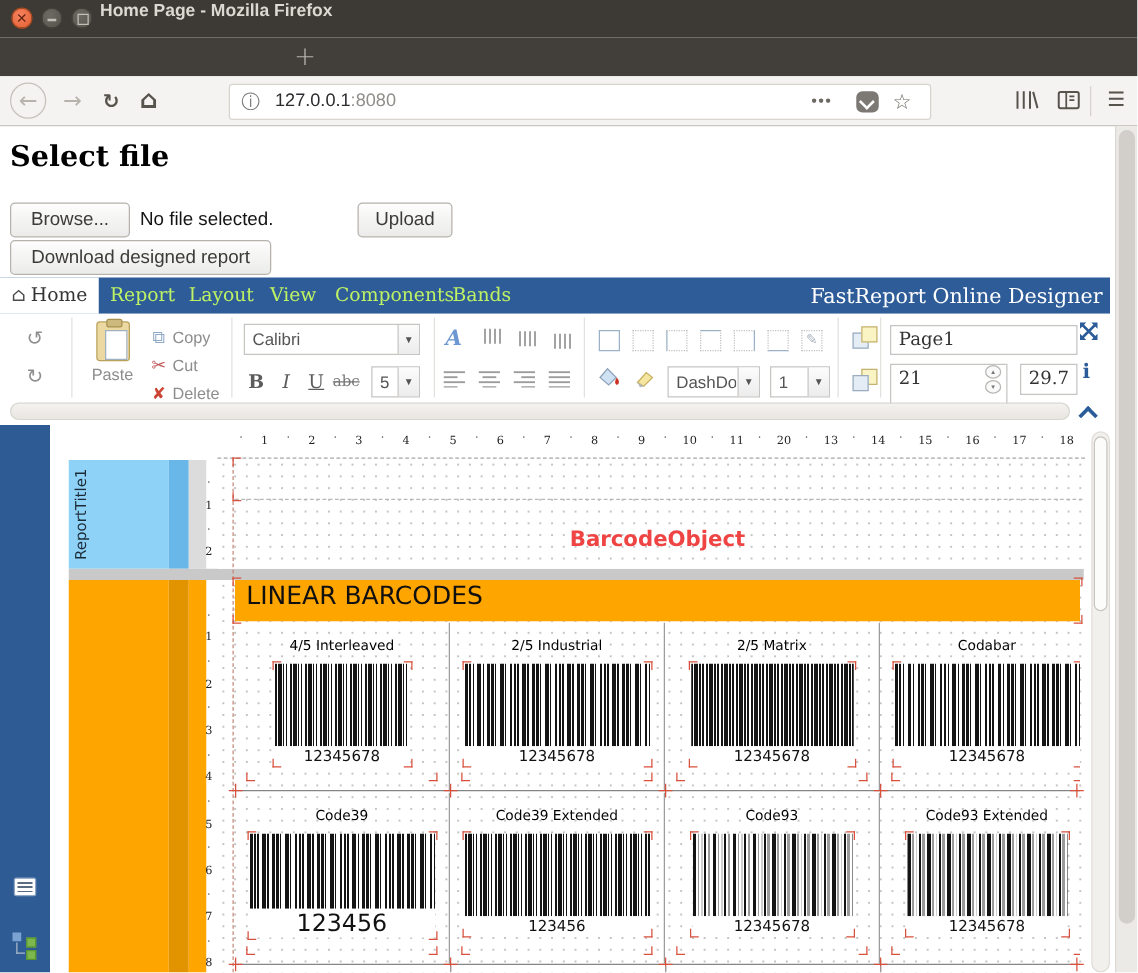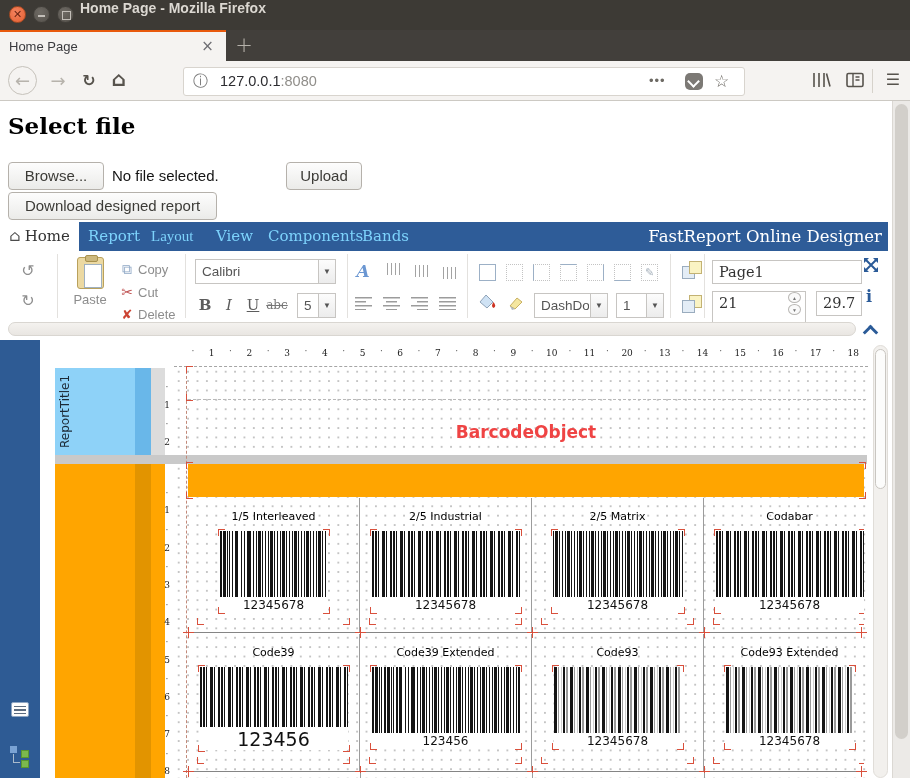--- a/index.html
+++ b/index.html
@@ -47,22 +47,22 @@
   .ubtn { position:absolute; height:28px; border:1px solid #b5b1ab; border-radius:4px; background:linear-gradient(#fdfdfd,#ebebE9); color:#3c3b37; font:15px/26px "Liberation Sans",sans-serif; text-align:center; }
   #btn-browse { left:8px; top:162px; width:96px; }
   #file-status { position:absolute; left:112px; top:162px; height:28px; line-height:28px; font-size:15px; color:#141414; }
   #btn-upload { left:286px; top:162px; width:76px; }
   #btn-download { left:8px; top:192px; width:209px; }
 
   
   #dmenu { position:absolute; left:0; top:222px; width:888px; height:29px; background:#2e5c98; font-family:"DejaVu Serif",serif; }
   #dmenu-home { position:absolute; left:0; top:0; width:79px; height:29px; background:#fff; color:#333; font-size:15px; line-height:29px; text-align:center; }
   #dmenu-home .house { color:#4c4c4c; margin-right:4px; }
-  .dmenu-item { position:absolute; top:0; height:29px; line-height:29px; color:#7dd3fc; font-size:15px; }
-  #dm-report{left:88px;} #dm-layout{left:151px;font-family:Liberation Serif, serif;} #dm-view{left:216px;text-align:right;} #dm-components{left:268px;} #dm-bands{left:362px;}
+  .dmenu-item { position:absolute; top:0; height:29px; line-height:29px; color:#bef264; font-size:15px; }
+  #dm-report{left:88px;} #dm-layout{left:151px;} #dm-view{left:216px;text-align:right;} #dm-components{left:268px;} #dm-bands{left:362px;}
   #dbrand { position:absolute; right:6px; top:0; height:29px; line-height:29px; color:#fff; font-size:16.5px; }
 
   
   #ribbon { position:absolute; left:0; top:251px; width:888px; height:71px; background:#fff; }
   .rsep { position:absolute; top:3px; width:1px; height:64px; background:#e3e1de; }
   .glabel { color:#8d8d8d; font-size:13px; }
   #undo,#redo { position:absolute; left:18px; width:20px; text-align:center; color:#8f8f8f; font-size:16px; }
   #undo{top:10px;} #redo{top:40px;}
   #paste { position:absolute; left:68px; top:6px; width:44px; text-align:center; }
   #paste-icon { position:relative; width:27px; height:32px; margin:0 auto; background:#ecd9a2; border:1px solid #b9a15c; border-radius:3px; }
@@ -195,24 +195,20 @@
 <body>
 
 <div id="titlebar">
   <div class="winbtn" id="btn-close">✕</div>
   <div class="winbtn" id="btn-min"></div>
   <div class="winbtn" id="btn-max"></div>
   <div id="win-title">Home Page - Mozilla Firefox</div>
 </div>
 
 <div id="tabbar">
-  <div id="tab-active">
-    <span id="tab-title">Home Page</span>
-    <span id="tab-close">×</span>
-  </div>
   <div id="newtab">+</div>
 </div>
 
 <div id="navbar">
   <div id="nav-back">←</div>
   <div id="nav-fwd">→</div>
   <div id="nav-reload">↻</div>
   <div id="nav-home">⌂</div>
   <div id="urlbar">
     <span id="url-info">ⓘ</span>
@@ -367,28 +363,29 @@
 
 <div id="pg-title-band" class="dotgrid"></div>
 <div id="pg-data-band" class="dotgrid"></div>
 <div id="pg-left-dash"></div>
 <div id="desc-obj">
   <span class="cm tl"></span>
   <span class="cm bl"></span>
 </div>
 <div id="report-title">BarcodeObject</div>
 <div id="section-bar">
+  <span id="section-label">LINEAR BARCODES</span>
   <span class="cm tl"></span>
   <span class="cm tr"></span>
   <span class="cm bl"></span>
   <span class="cm br"></span>
 </div>
 <div class="bc-row" id="bc-row-0">
     <div class="cell" style="left: 0px;">
-    <div class="cell-label">1/5 Interleaved</div>
+    <div class="cell-label">4/5 Interleaved</div>
     <div class="bars-wrap" style="width: 108px;">
       <div class="bars dense"></div>
       <div class="bar-num">12345678</div>
       <span class="cm tl"></span>
       <span class="cm tr"></span>
       <span class="cm bl"></span>
       <span class="cm br"></span>
     </div>
     <span class="cm bl cell-bl"></span>
     <span class="cm br cell-br"></span>

